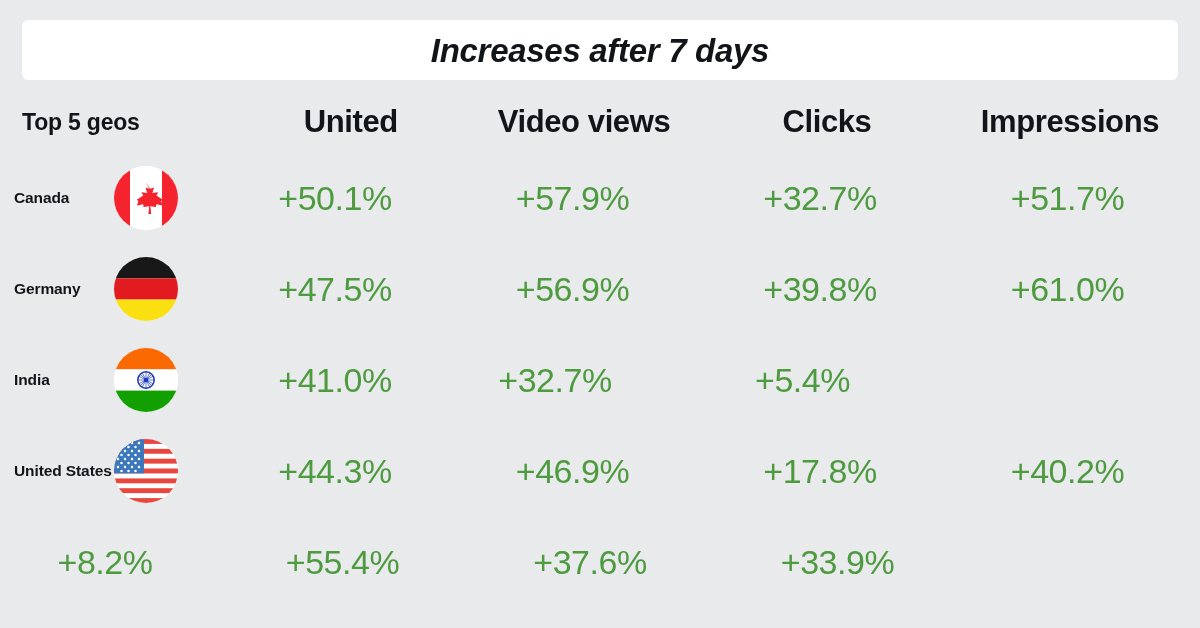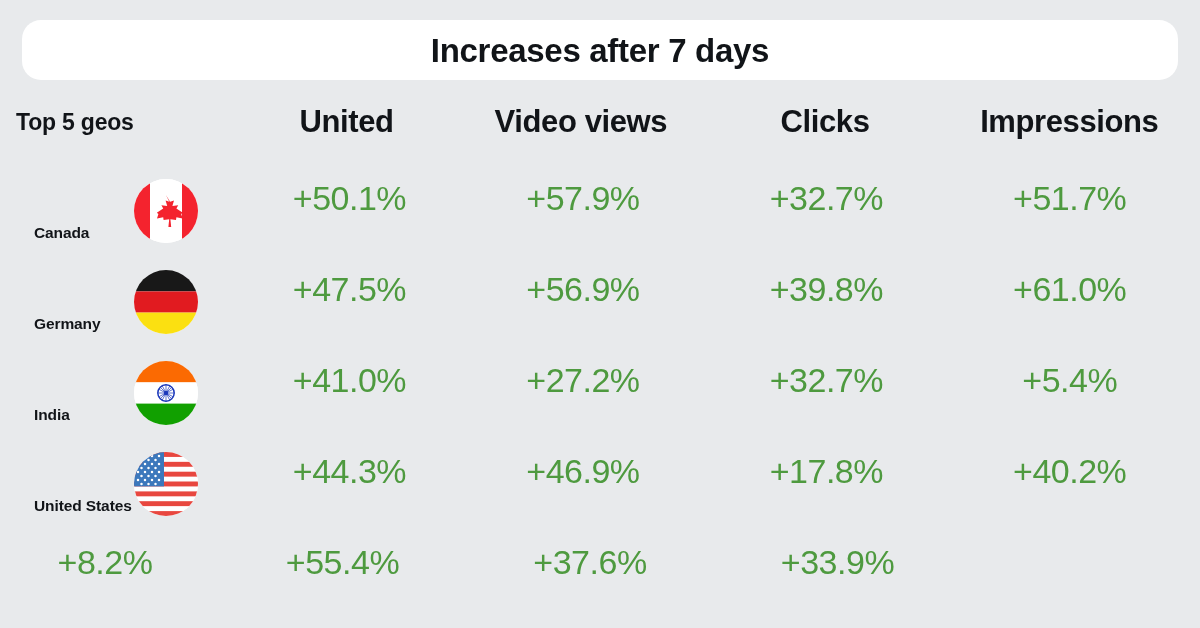--- a/index.html
+++ b/index.html
@@ -17,24 +17,25 @@
   }
 
   
   .title-banner {
     position: absolute;
     left: 22px;
     top: 20px;
     width: 1156px;
     height: 60px;
     background: #ffffff;
-    border-radius: 19px;
+    border-radius: 6px;
     display: flex;
     align-items: center;
     justify-content: center;
+    font-style: italic;
   }
   .title-text {
     font-size: 33px;
     font-weight: bold;
     color: #111418;
     letter-spacing: -0.3px;
     line-height: 1;
   }
 
   
@@ -61,36 +62,35 @@
 
   .col-revenue, .col-video, .col-clicks, .col-impress {
     text-align: center;
   }
 
   
   .head-geo {
     font-size: 23px;
     font-weight: bold;
     color: #111418;
-    padding-left: 16px;
+    padding-left: 22px;
     letter-spacing: -0.2px;
   }
   .head-metric {
     font-size: 31px;
     font-weight: 600;
     color: #111418;
     letter-spacing: -0.4px;
   }
 
   
   .geo-cell {
     display: flex;
-    align-items: flex-end;
+    align-items: center;
     height: 100%;
-    padding-left: 20px;
   }
   .geo-label {
     width: 114px;
     padding-left: 14px;
     box-sizing: border-box;
     font-size: 15.5px;
     font-weight: bold;
     color: #111418;
     line-height: 1.28;
     letter-spacing: -0.1px;
@@ -184,21 +184,20 @@
             <line x1="37.8" y1="26.2" x2="26.2" y2="37.8"></line>
             <line x1="28" y1="24.4" x2="36" y2="39.6"></line>
             <line x1="36" y1="24.4" x2="28" y2="39.6"></line>
             <line x1="24.4" y1="28" x2="39.6" y2="36"></line>
             <line x1="24.4" y1="36" x2="39.6" y2="28"></line>
           </g>
         </svg>
       </div>
     </div>
     <div class="col-revenue value">+41.0%</div>
-    <div class="col-video value">+27.2%</div>
     <div class="col-clicks value">+32.7%</div>
     <div class="col-impress value">+5.4%</div>
   </div>
 
   <div class="row data-row">
     <div class="col-geo geo-cell">
       <div class="geo-label">United States</div>
       <div class="flag">
         <svg viewBox="0 0 64 64">
           <rect x="0" y="0" width="64" height="64" fill="#ffffff"></rect>

